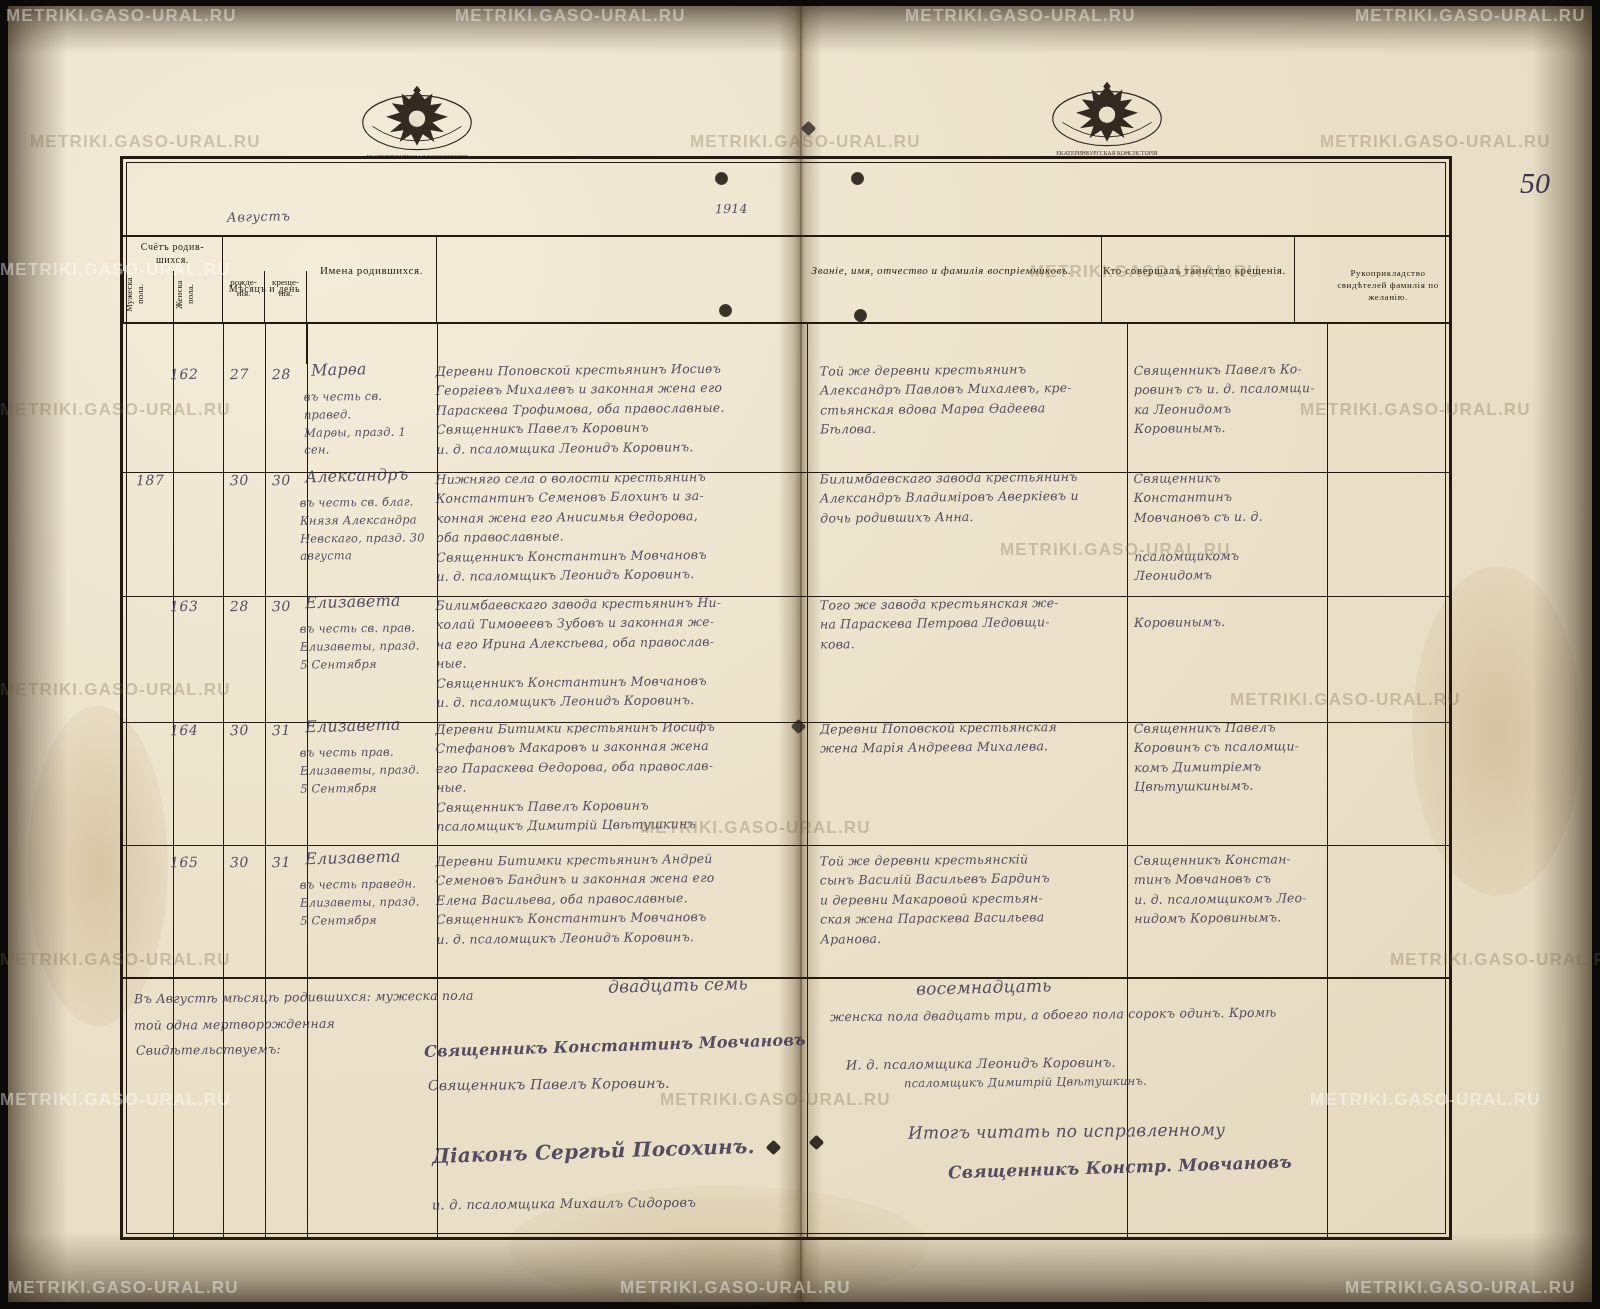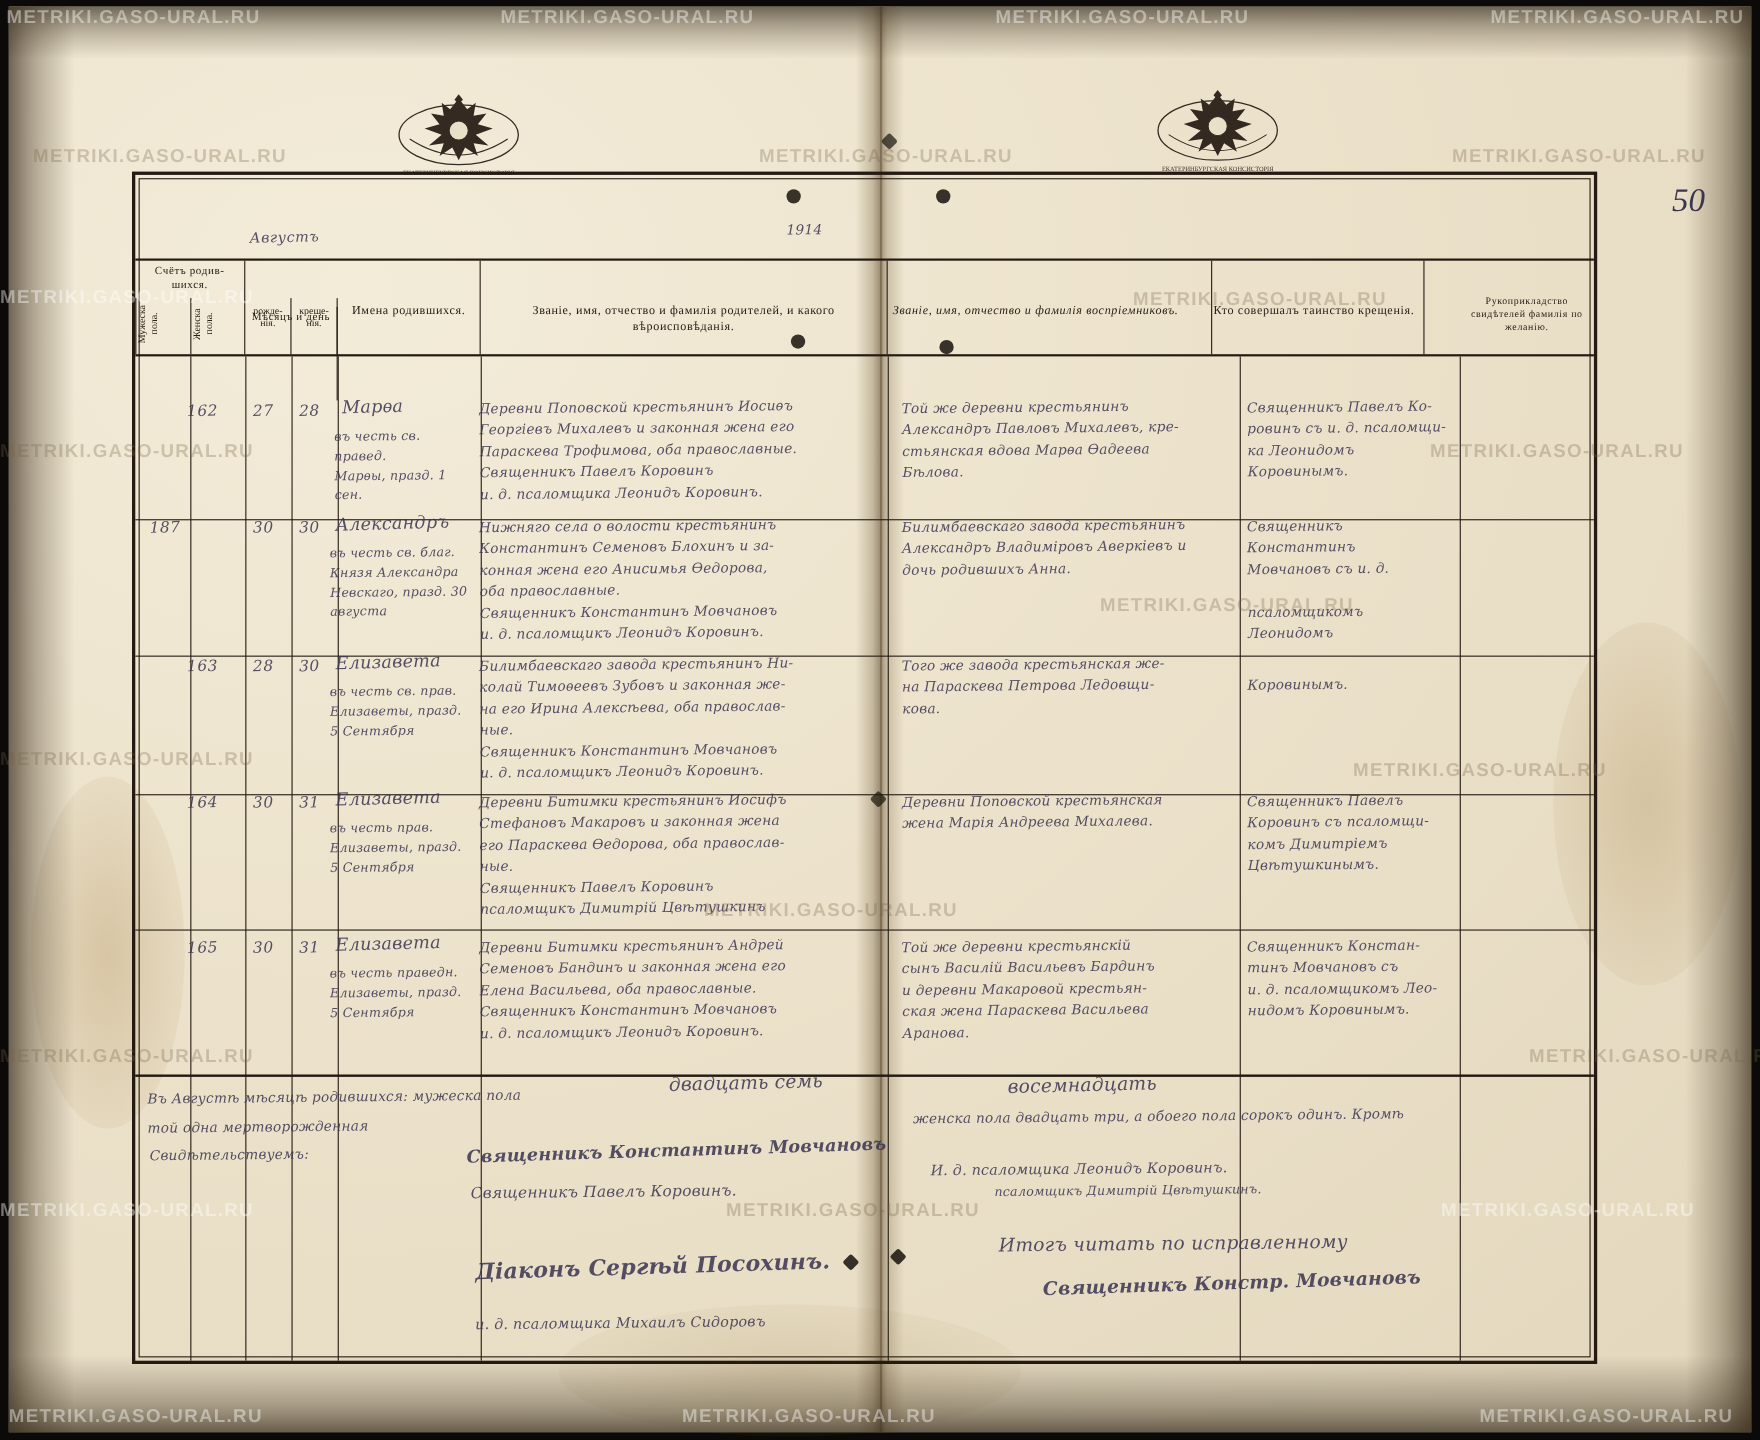--- a/index.html
+++ b/index.html
@@ -147,21 +147,21 @@
     box-sizing: border-box;
     border-right: 1px solid #241a12;
     color: #2a2018;
     font-size: 10px;
     letter-spacing: 0.6px;
     text-align: center;
     padding: 4px 3px;
     line-height: 1.25;
   }
   .chcell .lbl { display: block; }
-  .chcell.big { font-size: 11px; padding-top: 38px; line-height: 1.35; }
+  .chcell.big { font-size: 11px; padding-top: 26px; line-height: 1.35; }
   .chcell.nb { border-right: none; }
   .sub {
     position: absolute;
     top: 34px; bottom: 0;
     box-sizing: border-box;
     border-right: 1px solid #241a12;
     font-size: 9px;
     text-align: center;
     padding-top: 6px;
     line-height: 1.2;
@@ -323,21 +323,20 @@
         <div class="chcell" style="left:100px; width:84px;margin-top:42px;">
           <span class="lbl">Мѣсяцъ
 и день</span>
         </div>
         <div class="sub" style="left:100px; width:42px;">рожде-
 нія.</div>
         <div class="sub" style="left:142px; width:42px;">креще-
 нія.</div>
 
         <div class="chcell big" style="left:184px; width:130px;">Имена родившихся.</div>
-        <div class="chcell big" style="left:314px; width:370px;">Званіе, имя, отчество и фамилія родителей, и какого вѣроисповѣданія.</div>
         <div class="chcell big" style="left:659px; width:320px;font-style:italic;">Званіе, имя, отчество и фамилія воспріемниковъ.</div>
         <div class="chcell big" style="left:972px; width:200px;">Кто совершалъ таинство крещенія.</div>
         <div class="chcell big nb" style="left:1204px; width:122px; font-size:9px; padding-top:30px;">Рукоприкладство свидѣтелей фамилія по желанію.</div>
       </div>
 
       <div class="vrule" style="left:50px;"></div>
       <div class="vrule" style="left:100px;"></div>
       <div class="vrule" style="left:142px;"></div>
       <div class="vrule" style="left:184px;"></div>
       <div class="vrule" style="left:314px;"></div>

